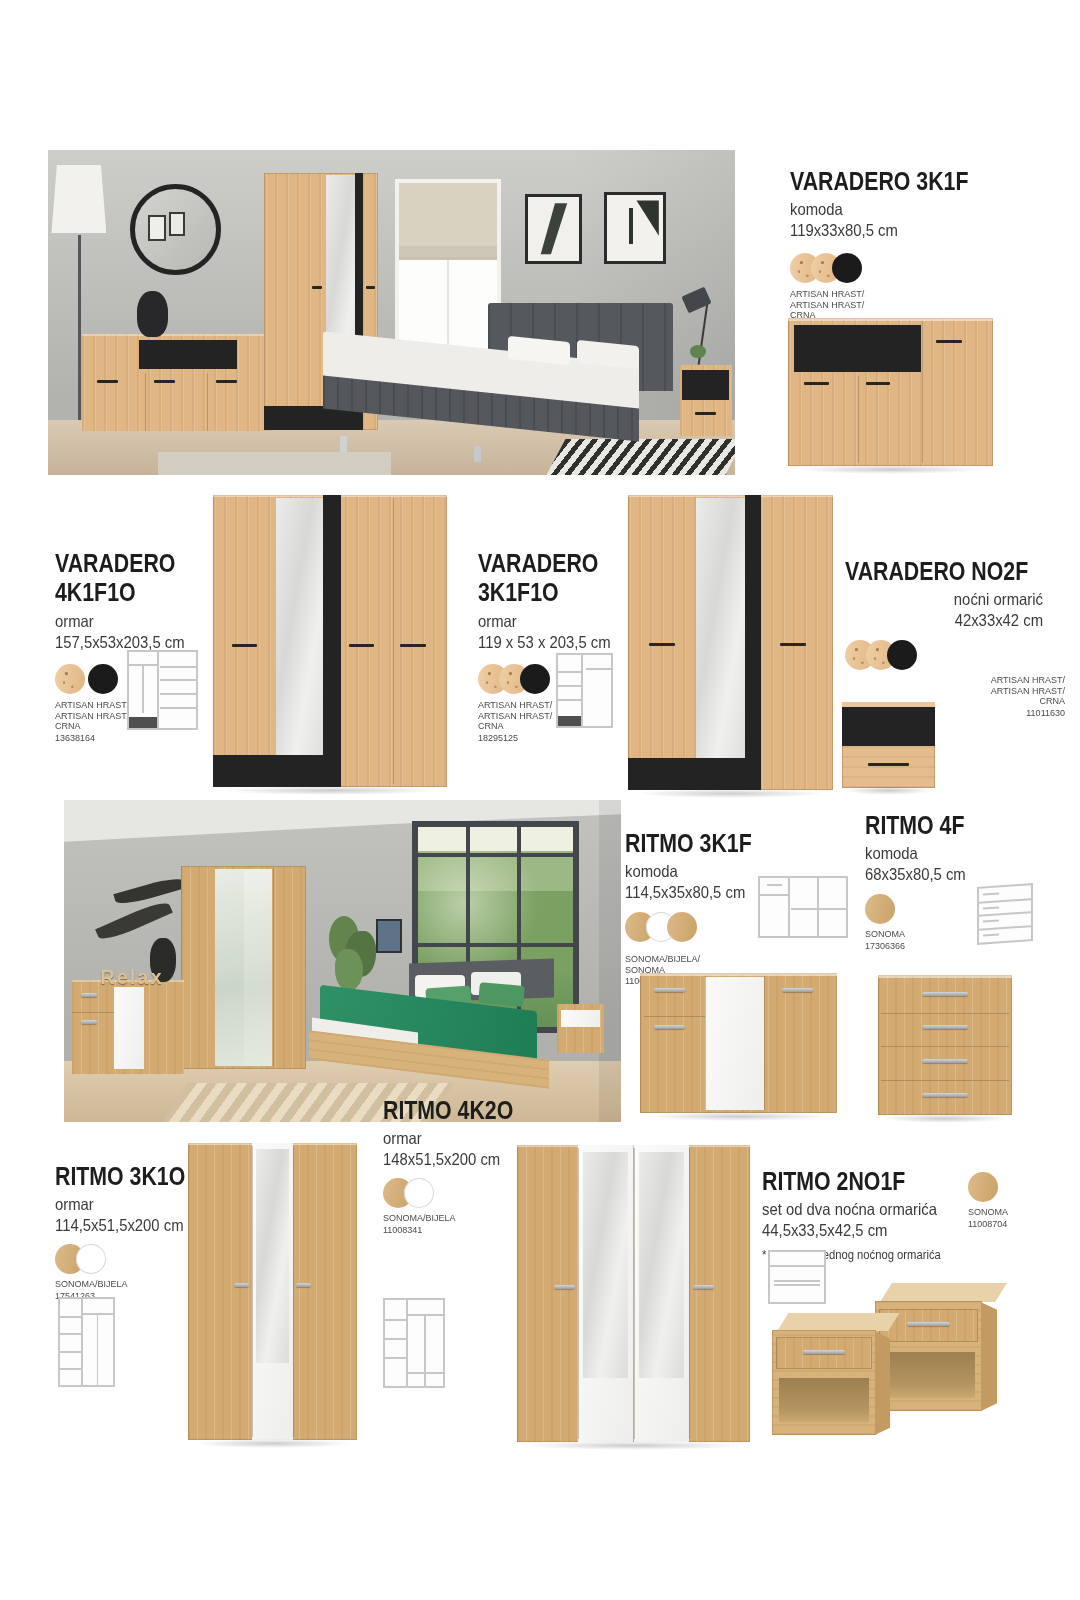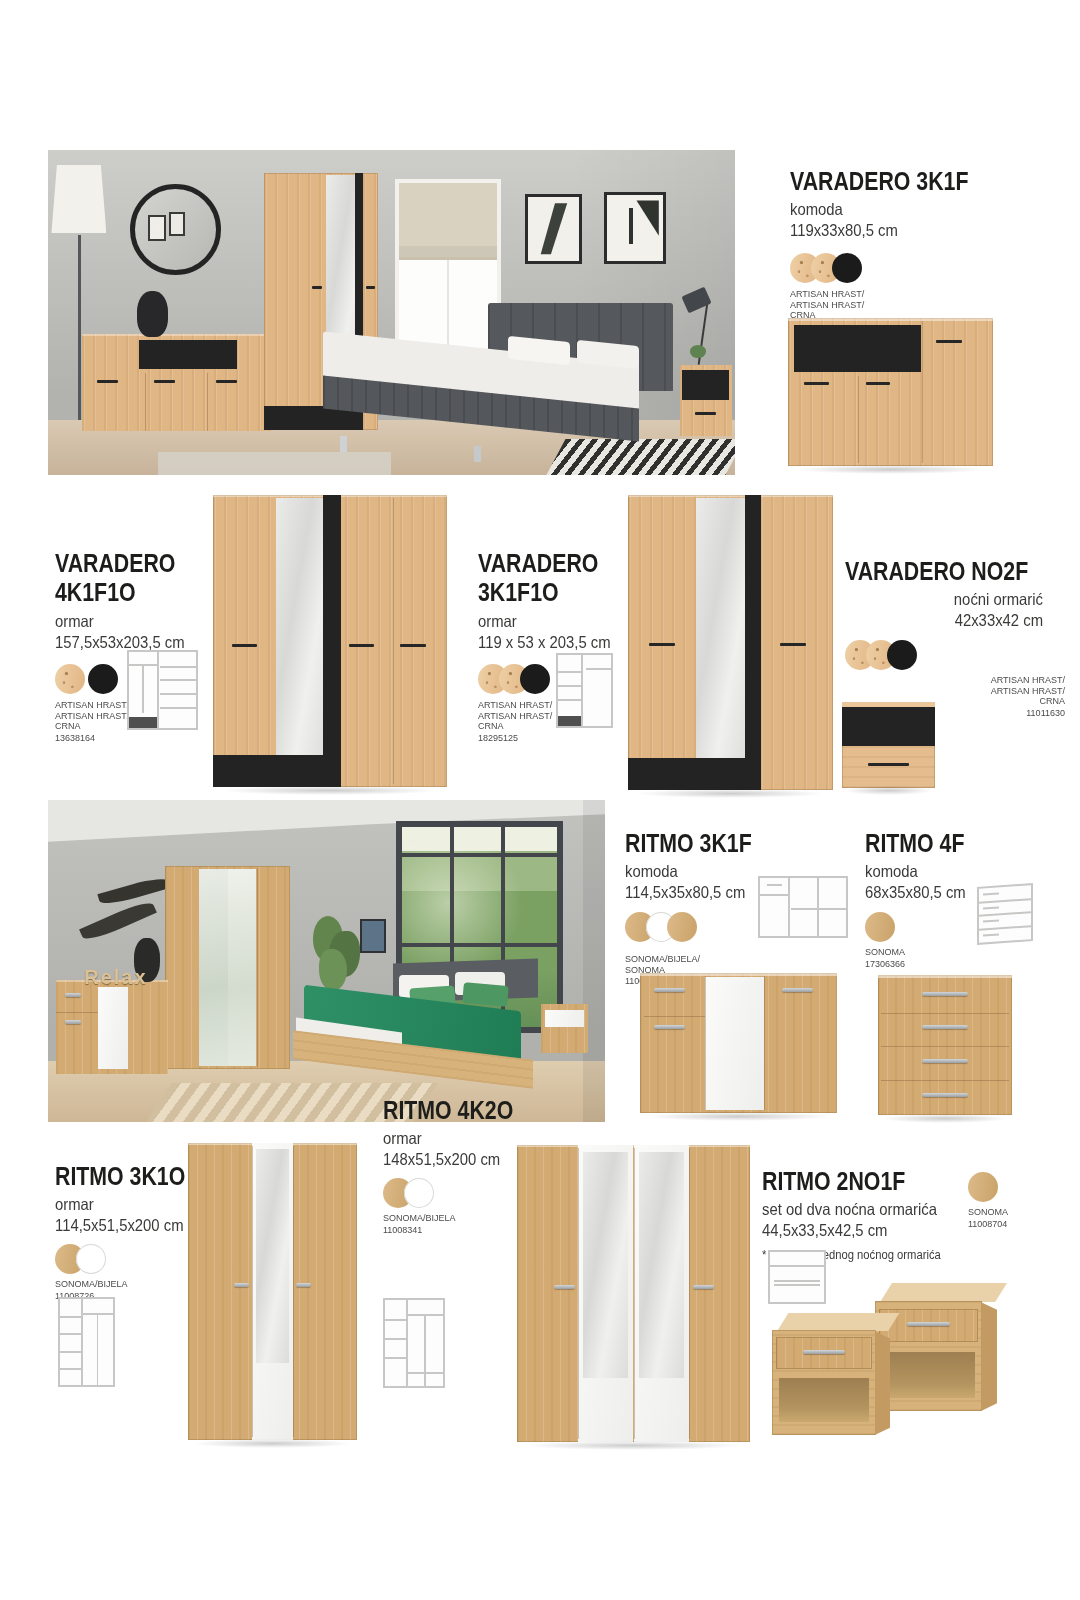--- a/index.html
+++ b/index.html
@@ -245,21 +245,21 @@
 
 <div class="abs" style="left:842px;top:702px;width:93px;height:86px;">
   <div class="abs oakAh" style="inset:0;box-shadow:inset 0 0 0 1px rgba(130,88,44,.3);">
     <div class="abs" style="left:0;top:0;width:100%;height:6%;background:#eac69a;"></div>
     <div class="abs blk" style="left:0;top:6%;width:100%;height:45%;"></div>
     <div class="hd" style="left:28%;top:71%;width:44%;"></div>
   </div>
   <div class="shadow" style="left:2%;bottom:-7px;width:96%;"></div>
 </div>
 
-<div class="abs photo" style="left:48px;top:800px;width:557px;height:322px;">
+<div class="abs photo" style="left:64px;top:800px;width:557px;height:322px;">
   <div class="abs" style="inset:0;background:linear-gradient(180deg,#c2c3bf,#b0b1ad 70%);"></div>
   <div class="abs" style="left:0;top:0;width:100%;height:13%;background:#e6e7e3;clip-path:polygon(0 0,100% 0,100% 34%,58% 58%,0 100%);"></div>
   <div class="abs" style="left:0;bottom:0;width:100%;height:19%;background:linear-gradient(180deg,#dfcdb0,#cdb796);"></div>
   <div class="abs" style="left:20%;bottom:0;width:48%;height:12%;background:repeating-linear-gradient(96deg,#d2bf9f 0 10px,#e9dcc2 10px 20px);transform:skewX(-32deg);"></div>
 
   <div class="abs" style="left:62.5%;top:6.5%;width:30%;height:66%;border:6px solid #43464a;box-sizing:border-box;background:
       radial-gradient(circle at 30% 38%, rgba(240,245,225,.55), transparent 45%),
       linear-gradient(180deg,#eef0e2 0 12%, #9cb884 12% 32%, #7aa062 32% 72%, #659057 100%);">
     <div class="abs" style="left:31%;top:0;width:4px;height:100%;background:#43464a;"></div>
     <div class="abs" style="left:64%;top:0;width:4px;height:100%;background:#43464a;"></div>
@@ -340,21 +340,21 @@
     <div class="sep" style="left:33%;top:2%;width:1px;height:96%;"></div>
     <div class="sep" style="left:63%;top:2%;width:1px;height:96%;"></div>
     <div class="sep" style="left:2%;top:31%;width:31%;height:1px;"></div>
     <div class="hs" style="left:7%;top:11%;width:16%;"></div>
     <div class="hs" style="left:7%;top:37%;width:16%;"></div>
     <div class="hs" style="left:72%;top:11%;width:16%;"></div>
   </div>
   <div class="shadow" style="left:3%;bottom:-8px;width:94%;"></div>
 </div>
 
-<div class="abs" style="left:865px;top:829px;width:150px;">
+<div class="abs" style="left:865px;top:811px;width:150px;">
   <div class="ptitle">RITMO 4F</div>
   <div class="psub" style="margin-top:3px;">komoda</div>
   <div class="pdims">68x35x80,5 cm</div>
   <div class="swrow" style="margin-top:9px;">
     <span class="sw sw-son"></span>
   </div>
   <div class="clabels" style="margin-top:5px;">
     <div>SONOMA</div>
   </div>
   <div class="pcode">17306366</div>
@@ -387,21 +387,21 @@
   <div class="ptitle">RITMO 3K1O</div>
   <div class="psub" style="margin-top:3px;">ormar</div>
   <div class="pdims">114,5x51,5x200 cm</div>
   <div class="swrow" style="margin-top:8px;">
     <span class="sw sw-son"></span>
     <span class="sw sw-wht ovl"></span>
   </div>
   <div class="clabels" style="margin-top:5px;">
     <div>SONOMA/BIJELA</div>
   </div>
-  <div class="pcode">11008726</div>
+  <div class="pcode">17541263</div>
 </div>
 
 <div class="ld" style="left:58px;top:1297px;width:57px;height:90px;">
   <div class="ldl" style="left:40%;top:0;width:2px;height:100%;"></div>
   <div class="ldl" style="left:0;top:20%;width:40%;height:2px;"></div>
   <div class="ldl" style="left:0;top:40%;width:40%;height:2px;"></div>
   <div class="ldl" style="left:0;top:60%;width:40%;height:2px;"></div>
   <div class="ldl" style="left:0;top:80%;width:40%;height:2px;"></div>
   <div class="ldl" style="left:44%;top:16%;width:56%;height:2px;"></div>
   <div class="ldl" style="left:70%;top:18%;width:1px;height:82%;"></div>

